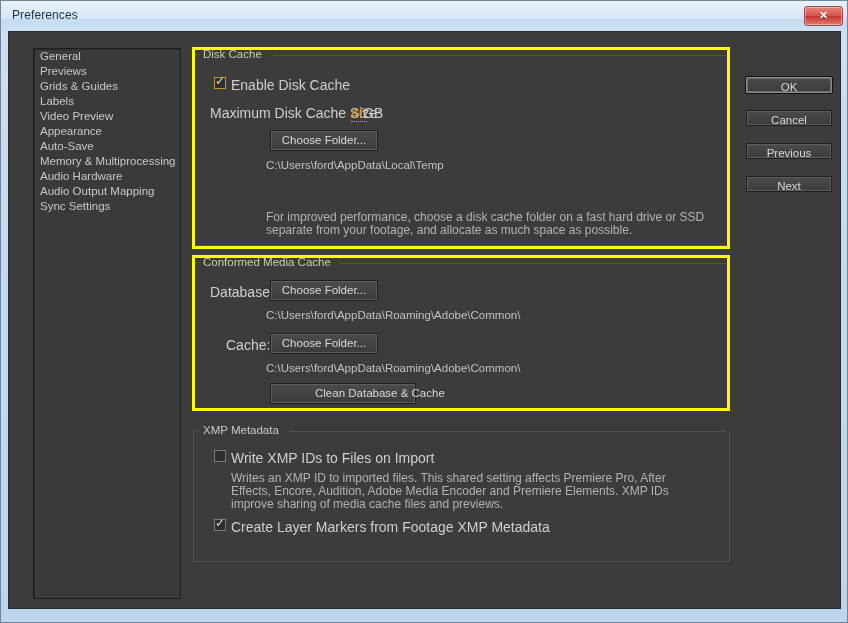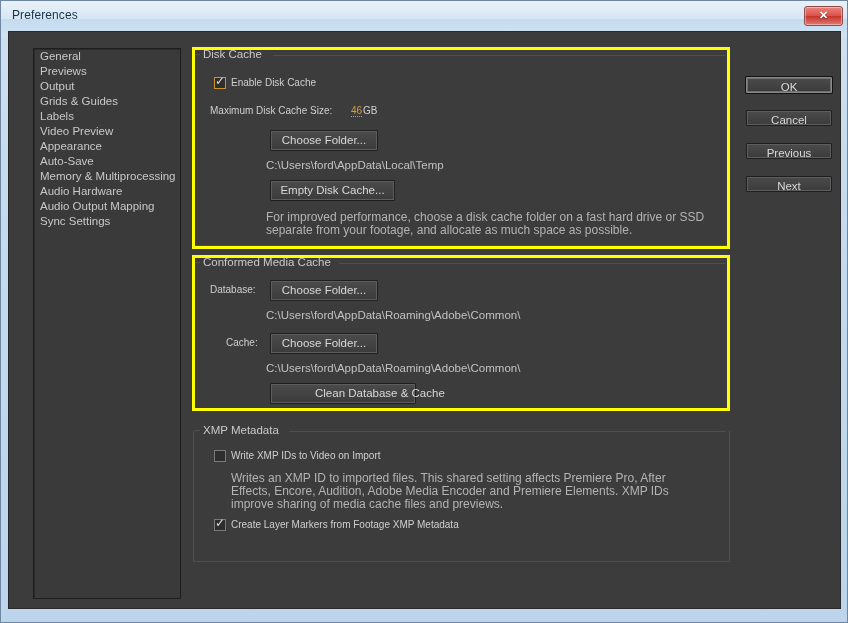--- a/index.html
+++ b/index.html
@@ -140,21 +140,21 @@
     position: absolute;
     border: 3px solid #ffff00;
     box-sizing: border-box;
     pointer-events: none;
     z-index: 5;
   }
 
   
   .lbl {
     position: absolute;
-    font-size: 10px;
+    font-size: 14px;
     color: #cfcfcf;
     white-space: nowrap;
   }
   .path {
     position: absolute;
     font-size: 11.5px;
     color: #c2c2c2;
     white-space: nowrap;
   }
   .desc {
@@ -227,21 +227,20 @@
     <div id="close-button">
       <div class="x">✕</div>
     </div>
   </div>
 
   <div id="dialog-body">
 
     <div id="sidebar">
       <div class="side-item">General</div>
       <div class="side-item">Previews</div>
-      <div class="side-item">Output</div>
       <div class="side-item">Grids &amp; Guides</div>
       <div class="side-item">Labels</div>
       <div class="side-item">Video Preview</div>
       <div class="side-item">Appearance</div>
       <div class="side-item">Auto-Save</div>
       <div class="side-item">Memory &amp; Multiprocessing</div>
       <div class="side-item">Audio Hardware</div>
       <div class="side-item">Audio Output Mapping</div>
       <div class="side-item">Sync Settings</div>
     </div>
@@ -258,21 +257,20 @@
         </div>
         <div class="lbl" style="left:38px; top:29px;">Enable Disk Cache</div>
 
         <div class="lbl" style="left:17px; top:57px;">Maximum Disk Cache Size:</div>
         <div class="lbl scrub" style="left:158px; top:57px;">46</div>
         <div class="lbl" style="left:170px; top:57px;">GB</div>
 
         <div class="btn" style="left:77px; top:82px; width:108px;">Choose Folder...</div>
         <div class="path" style="left:73px; top:111px;">C:\Users\ford\AppData\Local\Temp</div>
 
-        <div class="btn" style="left:77px; top:132px; width:125px;">Empty Disk Cache...</div>
 
         <div class="desc" style="left:73px; top:163px; width:458px;">For improved performance, choose a disk cache folder on a fast hard drive or SSD separate from your footage, and allocate as much space as possible.</div>
       </div>
 
       <div class="group" style="left:4px; top:208px; width:537px; height:154px;">
         <div class="group-title">Conformed Media Cache</div>
         <div class="group-rule" style="left:146px; right:4px;"></div>
         <div class="group-frame"></div>
 
         <div class="lbl" style="left:17px; top:28px;">Database:</div>
@@ -285,21 +283,21 @@
 
         <div class="btn" style="left:77px; top:127px; width:146px;padding-left:44px;">Clean Database &amp; Cache</div>
       </div>
 
       <div class="group" style="left:4px; top:376px; width:537px; height:138px;">
         <div class="group-title">XMP Metadata</div>
         <div class="group-rule" style="left:96px; right:4px;"></div>
         <div class="group-frame"></div>
 
         <div class="cb" style="left:21px; top:26px;"></div>
-        <div class="lbl" style="left:38px; top:26px;">Write XMP IDs to Video on Import</div>
+        <div class="lbl" style="left:38px; top:26px;">Write XMP IDs to Files on Import</div>
 
         <div class="desc" style="left:38px; top:48px; width:470px;">Writes an XMP ID to imported files. This shared setting affects Premiere Pro, After Effects, Encore, Audition, Adobe Media Encoder and Premiere Elements. XMP IDs improve sharing of media cache files and previews.</div>
 
         <div class="cb" style="left:21px; top:95px;">
           <div class="tick">✓</div>
         </div>
         <div class="lbl" style="left:38px; top:95px;">Create Layer Markers from Footage XMP Metadata</div>
       </div>
 
       <div class="hl" style="left:3px; top:-1px; width:538px; height:202px;"></div>

